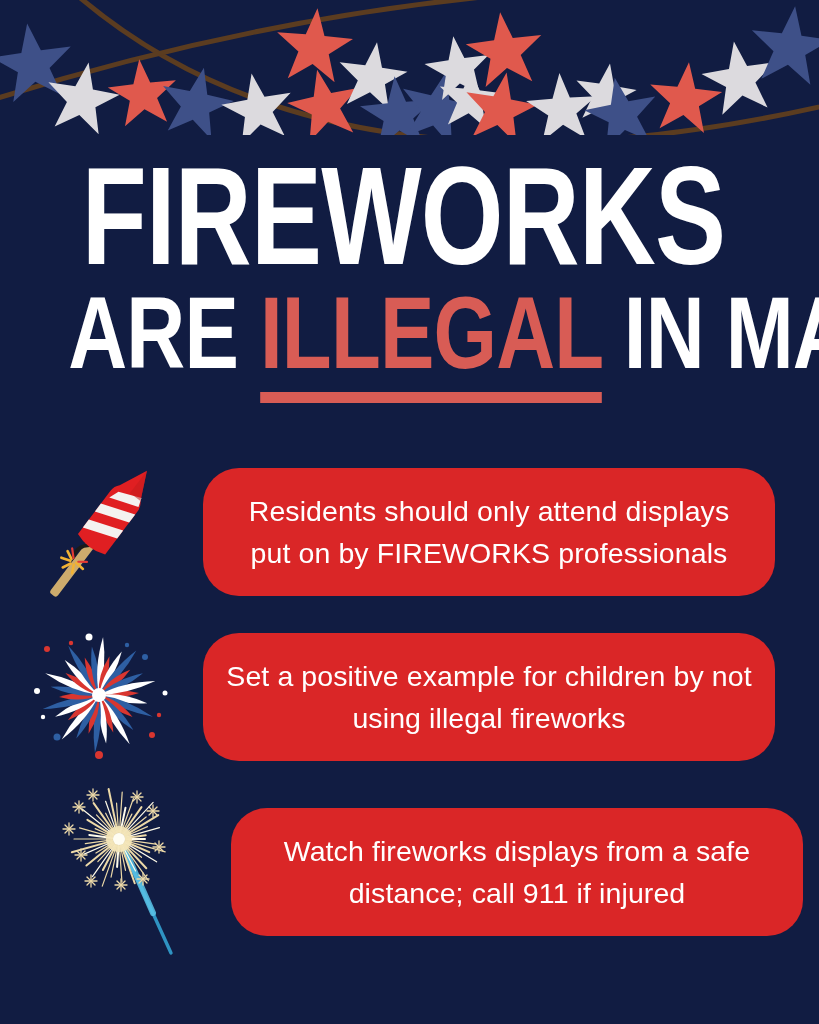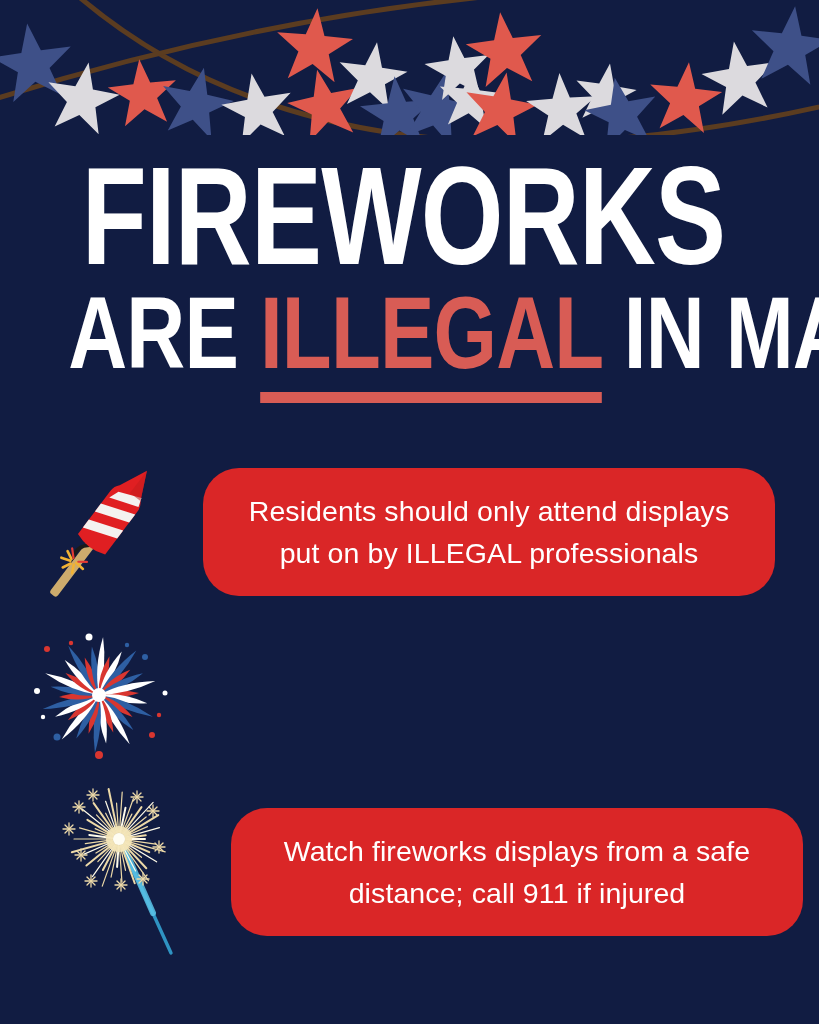--- a/index.html
+++ b/index.html
@@ -170,21 +170,21 @@
             <path d="M 47 90 L 81 78 L 81 68 L 47 80 Z"></path>
             <path d="M 47 70 L 81 58 L 81 48 L 47 60 Z"></path>
             <path d="M 50 50 L 79 40 L 76 31 L 54 40 Z"></path>
           </g>
 
           <path d="M 64 6 L 77 34 L 64 34 Z" fill="#c41b1e" opacity="0.55"></path>
         </g>
       </svg>
     </div>
     <div class="pill">
-      <span class="pill-text">Residents should only attend displays put on by ILLEGAL professionals</span>
+      <span class="pill-text">Residents should only attend displays put on by FIREWORKS professionals</span>
     </div>
   </div>
 
   <div class="row" id="row-2">
     <div class="row-icon">
       <svg width="150" height="140" viewBox="0 0 150 140" xmlns="http://www.w3.org/2000/svg">
         <g id="burst-petals" transform="translate(72,68)">
             <path d="M 0 0 Q 18 -8 40 -2 Q 20 5 0 0 Z" fill="#d93630" transform="rotate(0)"></path>
             <path d="M 0 0 Q 22.05 -8 49 -2 Q 24.5 5 0 0 Z" fill="#ffffff" transform="rotate(12)"></path>
             <path d="M 0 0 Q 26.1 -8 58 -2 Q 29 5 0 0 Z" fill="#2e5fa3" transform="rotate(24)"></path>
@@ -225,20 +225,23 @@
             <circle cx="10" cy="64" r="3" fill="#ffffff"></circle>
             <circle cx="138" cy="66" r="2.5" fill="#ffffff"></circle>
             <circle cx="62" cy="10" r="3.5" fill="#ffffff"></circle>
             <circle cx="72" cy="128" r="4" fill="#d93630"></circle>
             <circle cx="44" cy="16" r="2.2" fill="#d93630"></circle>
             <circle cx="100" cy="18" r="2.2" fill="#2e5fa3"></circle>
             <circle cx="16" cy="90" r="2.2" fill="#ffffff"></circle>
             <circle cx="132" cy="88" r="2.2" fill="#d93630"></circle>
           </g>
       </svg>
+    </div>
+    <div class="pill">
+      <span class="pill-text">Set a positive example for children by not using illegal fireworks</span>
     </div>
   </div>
 
   <div class="row" id="row-3">
     <div class="row-icon">
       <svg width="150" height="175" viewBox="0 0 150 175" xmlns="http://www.w3.org/2000/svg">
 
         <line x1="116" y1="168" x2="66" y2="58" stroke="#2f93c2" stroke-width="3.4" stroke-linecap="round"></line>
         <line x1="98" y1="128" x2="68" y2="60" stroke="#5bc4e8" stroke-width="6" stroke-linecap="round" opacity="0.85"></line>
         <g id="sparkler-rays">

